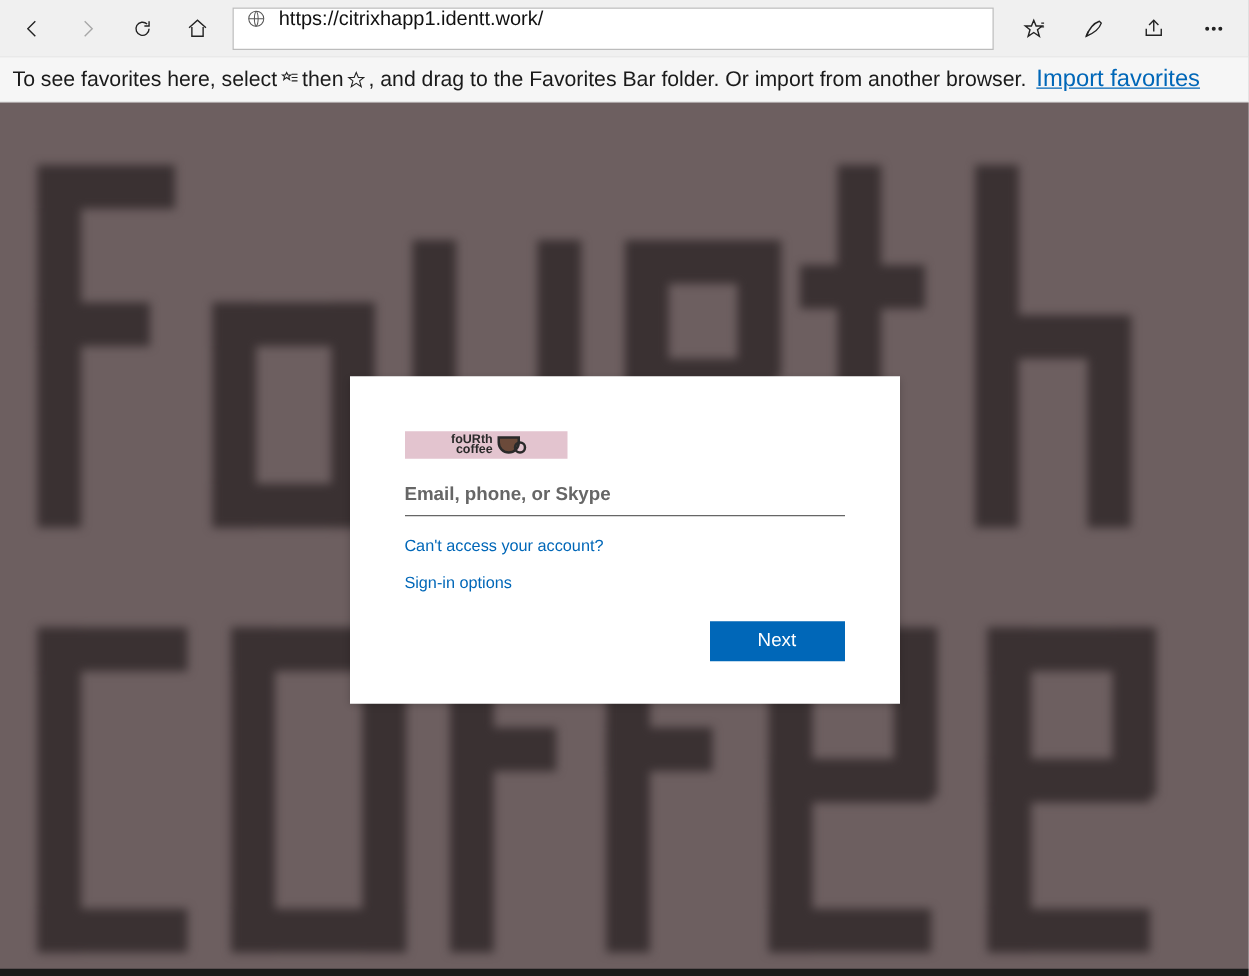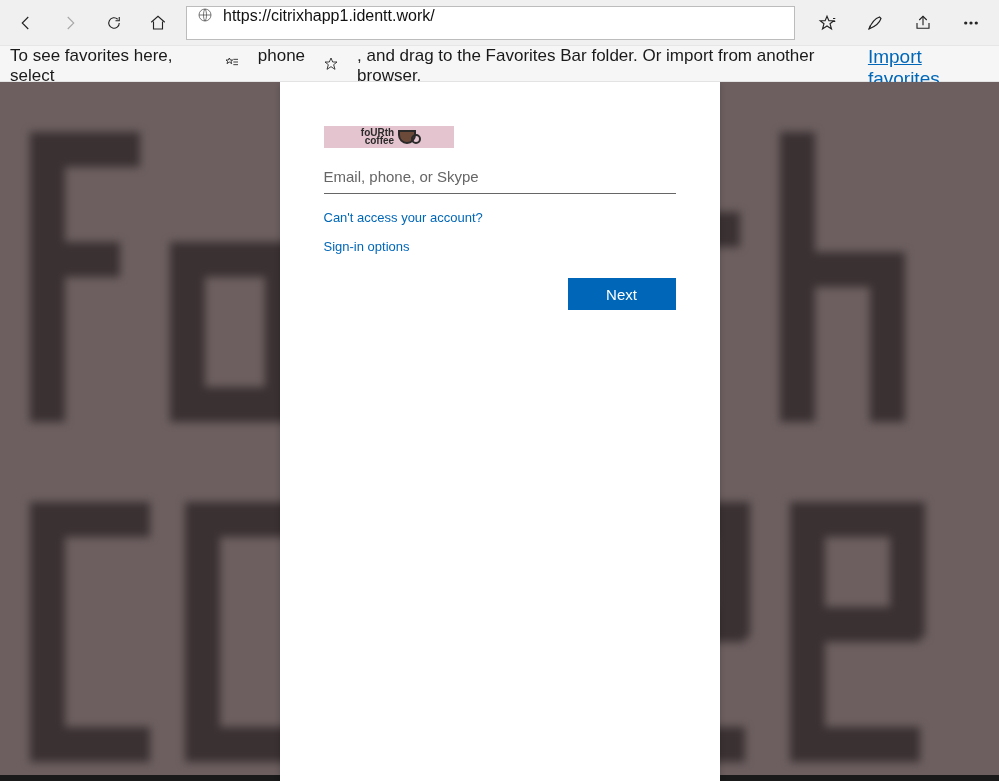--- a/index.html
+++ b/index.html
@@ -55,44 +55,46 @@
       display: flex;
       align-items: center;
     }
     .tool-right .nav-btn { width: 48px; }
 
     
     .favbar {
       height: 36px;
       background: #f6f6f6;
       display: flex;
+      align-items: center;
       padding: 0 10px;
       font-size: 17px;
       color: #1a1a1a;
       border-bottom: 1px solid #e3e3e3;
-      gap: 18px;
+      gap: 2px;
     }
     .favbar .star-icon { display:inline-flex; align-items:center; }
     .favbar .star-icon svg { width: 16px; height: 16px; stroke:#222; fill:none; stroke-width:1.3; }
     .import-link {
       color: #0067b8;
       font-size: 19px;
       margin-left: 6px;
       cursor: pointer;
       text-decoration: underline;
     }
 
     
     .page {
       position: relative;
       width: 100%;
       height: calc(100% - 82px);
       background: #6d5f60;
       overflow: hidden;
       display: flex;
+      align-items: center;
       justify-content: center;
     }
     .bg-letters {
       position: absolute;
       inset: 0;
       filter: blur(4px);
       opacity: 1;
     }
     .bg-letters span {
       position: absolute;
@@ -134,20 +136,21 @@
       margin-bottom: 14px;
     }
     .field {
       width: 100%;
       border: none;
       border-bottom: 1px solid #666;
       font-size: 15px;
       padding: 6px 0 8px 0;
       outline: none;
       margin-bottom: 16px;
+      font-weight: bold;
     }
     .field::placeholder { color: #666; }
     .link {
       font-size: 13px;
       color: #0067b8;
       cursor: pointer;
       margin-bottom: 16px;
       display: block;
     }
     .link + .link { margin-top: -2px; }
@@ -242,21 +245,21 @@
 </div>
 
 <div class="favbar">
   <span>To see favorites here, select</span>
   <span class="star-icon">
     <svg viewBox="0 0 24 24">
         <path d="M8 3l1.5 3H13l-2.5 2 1 3.5L8 9l-3.5 2.5 1-3.5L3 6h3.5z"></path>
         <path d="M14 5h7M14 9h7M14 13h7"></path>
       </svg>
   </span>
-  <span>phone</span>
+  <span>then</span>
   <span class="star-icon">
     <svg viewBox="0 0 24 24">
         <path d="M12 3l2.5 6H21l-5 4 2 7-6-4-6 4 2-7-5-4h6.5z"></path>
       </svg>
   </span>
   <span>, and drag to the Favorites Bar folder. Or import from another browser.</span>
   <span class="import-link">Import favorites</span>
 </div>
 
 <div class="page">

